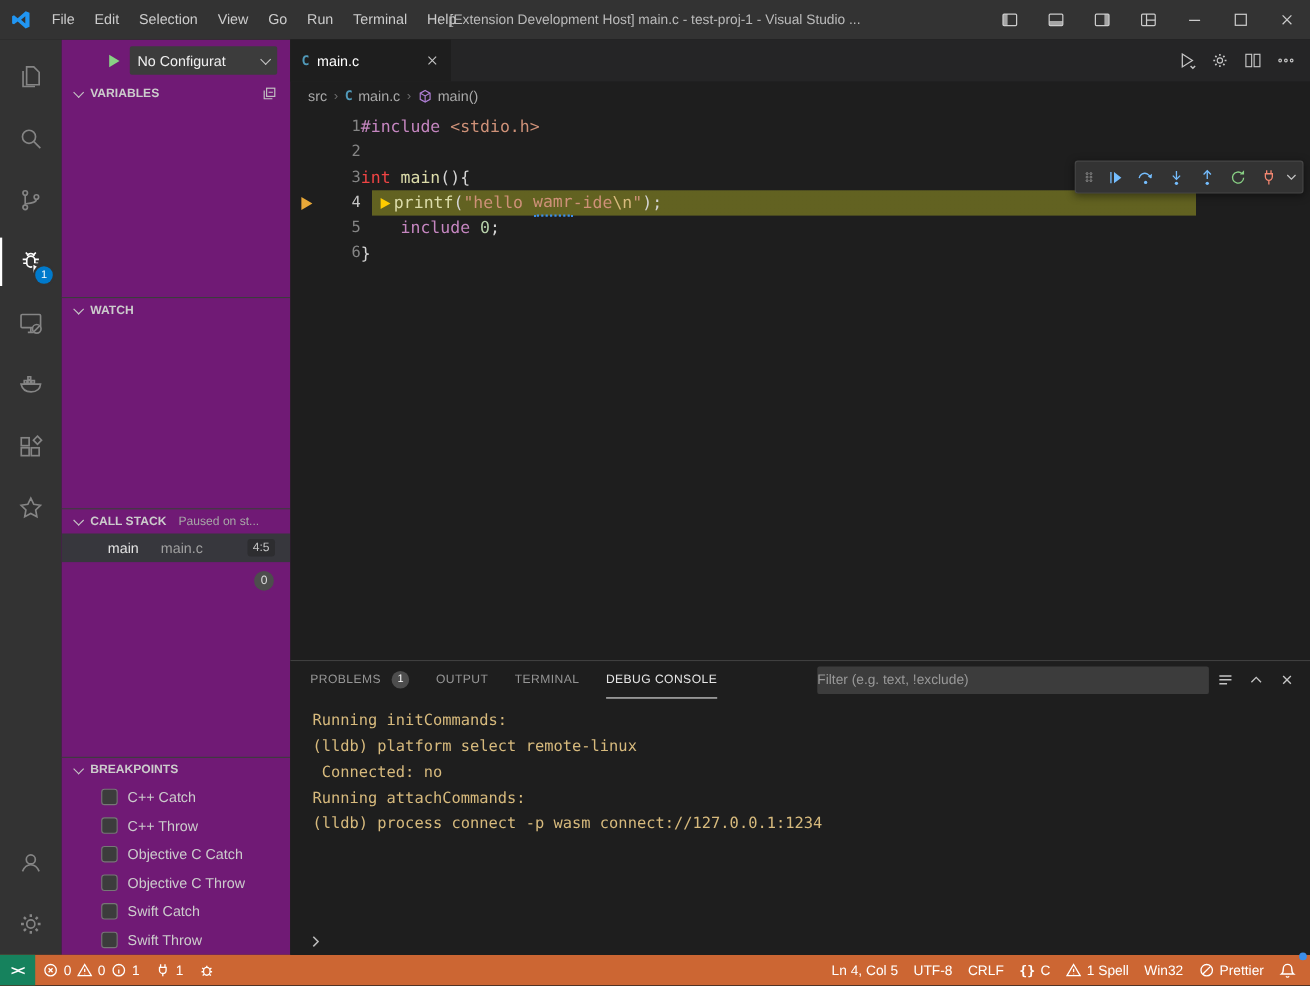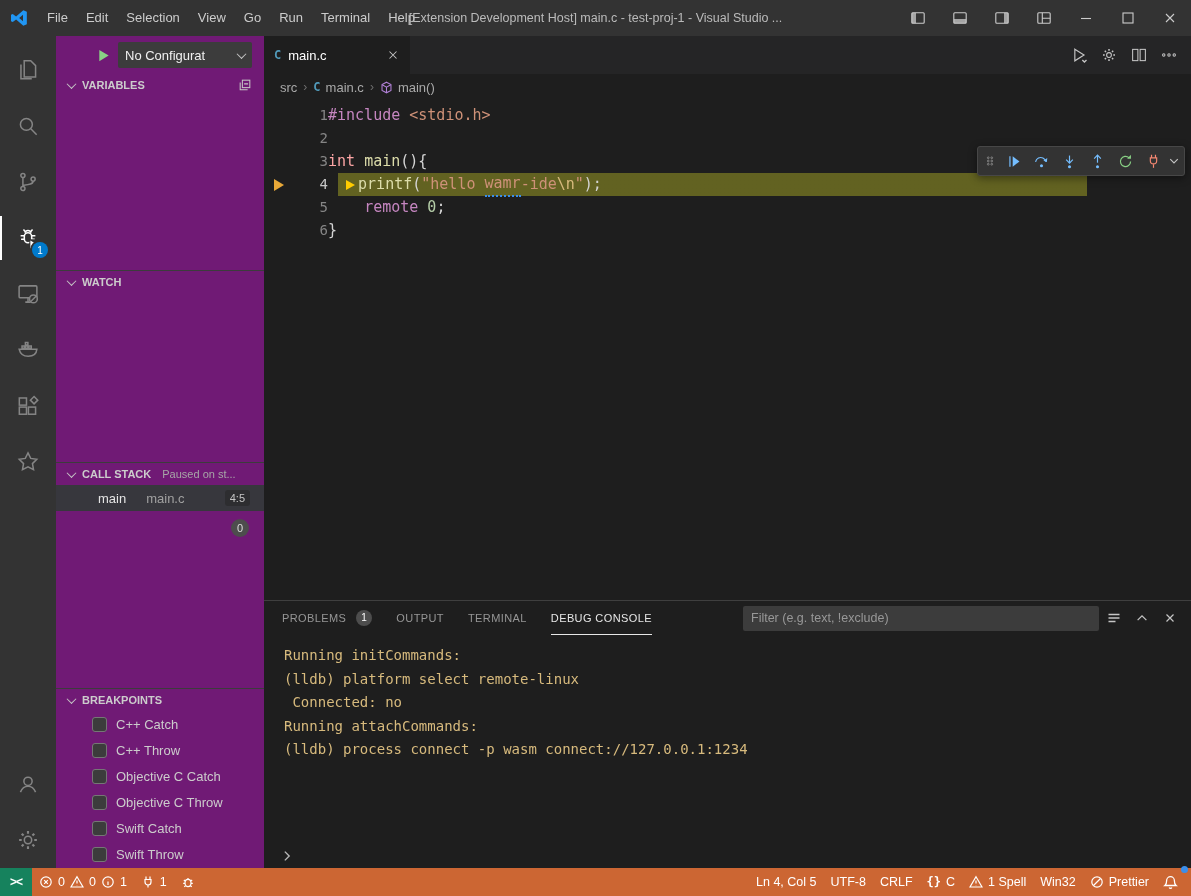--- a/index.html
+++ b/index.html
@@ -79,21 +79,21 @@
   .editor{flex:1;position:relative;z-index:0;padding-top:4px;font-family:"DejaVu Sans Mono",monospace;font-size:15px;min-height:0}
   .code-line{display:flex;height:23px;line-height:23px}
   .code-line.current{background:linear-gradient(to right,transparent 74px,rgba(255,255,40,0.30) 74px,
     rgba(255,255,40,0.30) calc(100% - 104px),transparent calc(100% - 104px))}
   .glyph{width:30px;display:flex;align-items:center;justify-content:center;flex:none}
   .exec-arrow{width:0;height:0;border-left:10px solid #E8A838;border-top:6px solid transparent;border-bottom:6px solid transparent}
   .line-num{width:34px;text-align:right;color:#858585;font-size:14px;flex:none}
   .code-line.current .line-num{color:#C6C6C6}
   .line-content{white-space:pre;display:flex;align-items:center}
   .tok{white-space:pre}
-  .tok-kw{color:#C586C0}.tok-type{color:#fca5a5}.tok-fn{color:#DCDCAA}.tok-str{color:#CE9178}
+  .tok-kw{color:#C586C0}.tok-type{color:#ef4444}.tok-fn{color:#DCDCAA}.tok-str{color:#CE9178}
   .tok-esc{color:#D7BA7D}.tok-num{color:#B5CEA8}.tok-plain{color:#D4D4D4}
   .tok-str-spell{color:#CE9178;border-bottom:2px dotted #3B8EEA}
   .inline-marker{width:0;height:0;border-left:9px solid #FFCC00;border-top:5px solid transparent;
     border-bottom:5px solid transparent;margin-right:3px}
 
   
   .dbg-toolbar{position:absolute;top:46px;right:6px;height:30px;background:#333333;border:1px solid #474747;
     box-shadow:0 2px 8px rgba(0,0,0,.45);display:flex;align-items:center;padding:0 3px;z-index:20;border-radius:3px}
   .dbg-btn{width:28px;height:26px;display:flex;align-items:center;justify-content:center}
   .dbg-btn svg{stroke:currentColor;stroke-width:1.5;fill:none}
@@ -104,21 +104,21 @@
   
   .panel{height:268px;border-top:1px solid #3F3F3F;display:flex;flex-direction:column;flex:none;background:#1E1E1E}
   .panel-header{height:34px;display:flex;align-items:center;padding:0 8px 0 18px;flex:none}
   .panel-tabs{display:flex;height:34px}
   .panel-tab{margin-right:24px;font-size:11px;letter-spacing:.4px;color:#969696;display:flex;align-items:center;gap:10px;
     border-bottom:1px solid transparent;height:34px}
   .panel-tab.active{color:#E7E7E7;border-bottom-color:#E7E7E7}
   .tab-badge{min-width:16px;height:16px;border-radius:8px;background:#4D4D4D;color:#FFFFFF;font-size:10px;
     display:flex;align-items:center;justify-content:center;padding:0 4px}
   .filter-input{width:356px;height:25px;background:#3C3C3C;border:none;outline:none;color:#CCCCCC;font-size:12.5px;
-    padding:0 8px;margin-left:auto;font-family:inherit;border-radius:2px}
+    padding:0 0;margin-left:auto;font-family:inherit;border-radius:2px}
   .filter-input::placeholder{color:#989898}
   .ph-btn{width:26px;height:26px;display:flex;align-items:center;justify-content:center;color:#C5C5C5;margin-left:2px}
   .ph-btn svg{stroke:currentColor;fill:none;stroke-width:1.4}
   .console{flex:1;padding:9px 0 0 20px;font-family:"DejaVu Sans Mono",monospace;font-size:14px;line-height:23.5px;
     color:#D7BA7D;white-space:pre;overflow:hidden}
   .console-input{height:24px;display:flex;align-items:center;padding-left:16px;color:#B8B8B8;flex:none}
   .console-input svg{stroke:currentColor;fill:none;stroke-width:1.6}
 
   
   .statusbar{height:28px;background:#CC6633;display:flex;align-items:center;color:#FFFFFF;font-size:12.5px;flex:none}
@@ -435,21 +435,21 @@
             <div class="code-line current">
               <div class="glyph">
                 <span class="exec-arrow"></span>
               </div>
               <div class="line-num">4</div>
               <div class="line-content"><span class="tok tok-plain">  </span><span class="inline-marker"></span><span class="tok tok-fn">printf</span><span class="tok tok-plain">(</span><span class="tok tok-str">"hello </span><span class="tok tok-str-spell">wamr</span><span class="tok tok-str">-ide</span><span class="tok tok-esc">\n</span><span class="tok tok-str">"</span><span class="tok tok-plain">);</span></div>
             </div>
             <div class="code-line">
               <div class="glyph"></div>
               <div class="line-num">5</div>
-              <div class="line-content"><span class="tok tok-plain">    </span><span class="tok tok-kw">remote</span><span class="tok tok-plain"> </span><span class="tok tok-num">0</span><span class="tok tok-plain">;</span></div>
+              <div class="line-content"><span class="tok tok-plain">    </span><span class="tok tok-kw">include</span><span class="tok tok-plain"> </span><span class="tok tok-num">0</span><span class="tok tok-plain">;</span></div>
             </div>
             <div class="code-line">
               <div class="glyph"></div>
               <div class="line-num">6</div>
               <div class="line-content"><span class="tok tok-plain">}</span></div>
             </div>
           </div>
 
         <div class="dbg-toolbar">
           <div class="dbg-btn dbg-grip">

